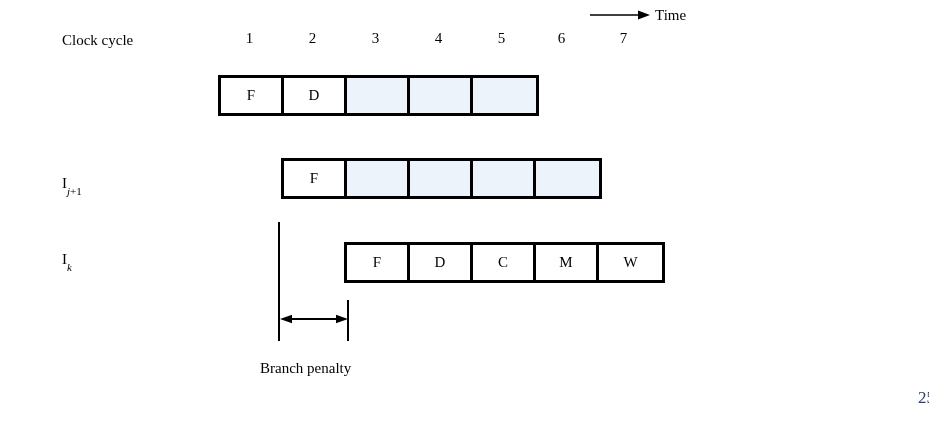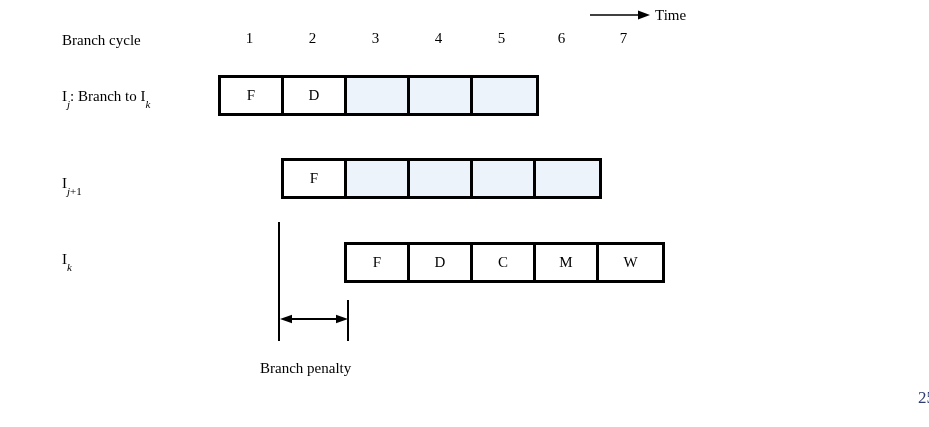--- a/index.html
+++ b/index.html
@@ -124,33 +124,30 @@
 <body>
 
 <div class="canvas">
 
   <svg class="time-arrow" viewBox="0 0 60 12" xmlns="http://www.w3.org/2000/svg">
     <line x1="0" y1="6" x2="48" y2="6" stroke="#000" stroke-width="1.6"></line>
     <polygon points="48,1.6 60,6 48,10.4" fill="#000"></polygon>
   </svg>
   <div class="label time-label">Time</div>
 
-  <div class="label clock-cycle-label">Branch cycle</div>
+  <div class="label clock-cycle-label">Clock cycle</div>
 
   <div class="cycle-num" style="left:218px;">1</div>
   <div class="cycle-num" style="left:281px;">2</div>
   <div class="cycle-num" style="left:344px;">3</div>
   <div class="cycle-num" style="left:407px;">4</div>
   <div class="cycle-num" style="left:470px;">5</div>
   <div class="cycle-num" style="left:530px;">6</div>
   <div class="cycle-num" style="left:592px;">7</div>
 
-  <div class="label row-label-1">
-    <span>I</span><span class="sub">j</span><span>: Branch to I</span><span class="sub">k</span>
-  </div>
 
   <div class="label row-label-2">
     <span>I</span><span class="sub">j</span><span class="sub up">+1</span>
   </div>
 
   <div class="label row-label-3">
     <span>I</span><span class="sub">k</span>
   </div>
 
   <div class="pipe-row row-1">

